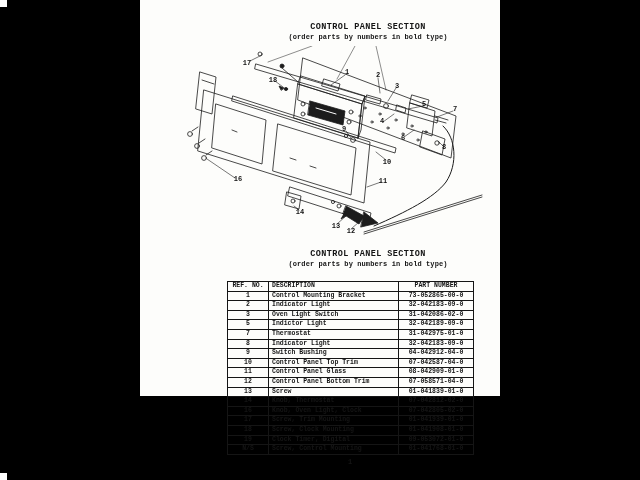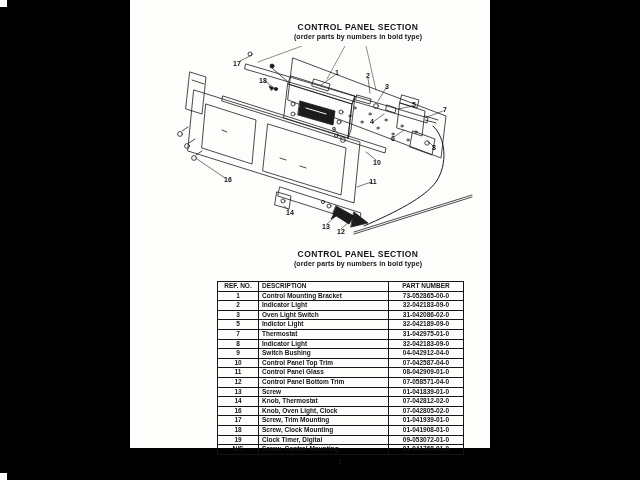--- a/index.html
+++ b/index.html
@@ -6,22 +6,22 @@
   body {
     width:640px; height:480px; position:relative;
     background:#000; overflow:hidden;
     font-family:"Liberation Sans", sans-serif;
     -webkit-font-smoothing:none;
   }
   .corner { position:absolute; background:#fff; width:7px; height:7px; }
   .corner.tl { left:0; top:0; }
   .corner.bl { left:0; bottom:0; }
   .page {
-    position:absolute; left:130px; top:0; width:360px; height:448px;
-    background:#fdfdfb; color:#151515;
+    position:absolute; left:140px; top:0; width:360px; height:396px;
+    background:#fdfdfb; color:#151515;font-family:Liberation Mono, monospace;
   }
   .title-block { position:absolute; left:96px; width:264px; text-align:center; line-height:1.25; }
   .title-block.first { top:22px; }
   .title-block.second { top:249px; }
   .doc-title { font-size:8.5px; font-weight:bold; letter-spacing:.4px; }
   .doc-subtitle { font-size:7px; font-weight:bold; letter-spacing:.1px; }
 
   .diagram { position:absolute; left:0; top:46px; width:360px; height:202px; }
   .diagram svg { position:absolute; left:0; top:0; }
   .callout-layer { position:absolute; left:0; top:0; width:360px; height:202px; }

